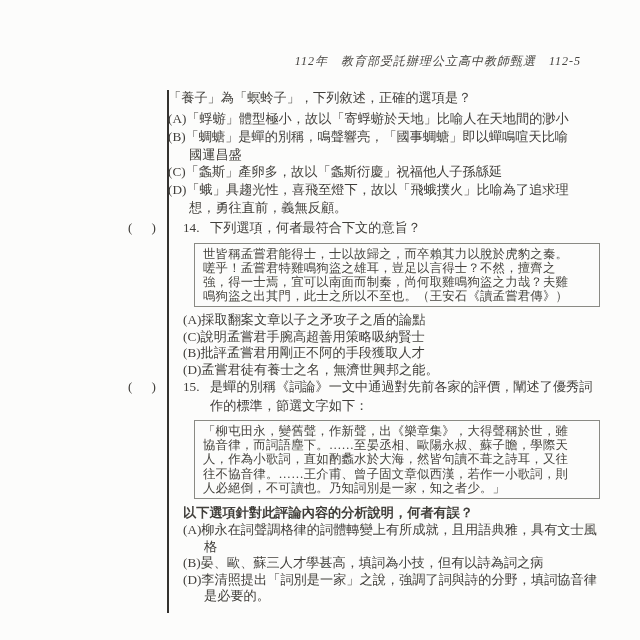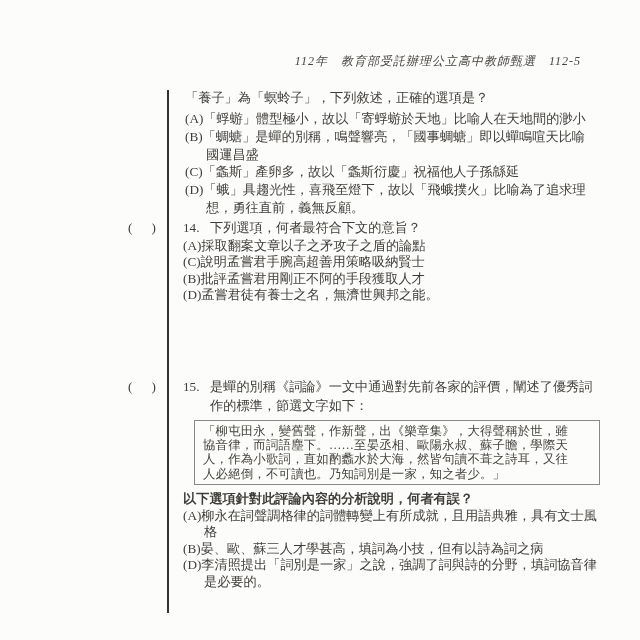--- a/index.html
+++ b/index.html
@@ -33,21 +33,21 @@
     left: 167px;
     top: 74px;
     width: 1.5px;
     height: 523px;
     background: #34322f;
   }
   .q {
     position: absolute;
     font-size: 13.2px;
   }
-  .q13 { left: 185px; top: 72px; width: 412px; }
+  .q13 { left: 168px; top: 72px; width: 412px; }
   .q13 .stem-line { line-height: 20px; margin-bottom: 2px; }
   .opt {
     line-height: 17.8px;
     padding-left: 21px;
     text-indent: -21px;
     max-width: 406px;
   }
   .q14 { left: 128px; top: 203px; width: 478px; }
   .q15 { left: 128px; top: 362px; width: 478px; }
   .qrow { display: flex; line-height: 18.5px; }
@@ -93,40 +93,47 @@
     </div>
   </section>
 
   <section class="q q14">
     <div class="qrow">
       <span class="blank">(　)</span>
       <span class="qnum">14.</span>
       <span class="stem-cell">下列選項，何者最符合下文的意旨？</span>
     </div>
     <div class="qbody">
+      <div class="passage-box">
+        <div class="passage-line">世皆稱孟嘗君能得士，士以故歸之，而卒賴其力以脫於虎豹之秦。</div>
+        <div class="passage-line">嗟乎！孟嘗君特雞鳴狗盜之雄耳，豈足以言得士？不然，擅齊之</div>
+        <div class="passage-line">強，得一士焉，宜可以南面而制秦，尚何取雞鳴狗盜之力哉？夫雞</div>
+        <div class="passage-line">鳴狗盜之出其門，此士之所以不至也。（王安石《讀孟嘗君傳》）</div>
+      </div>
       <div class="opts">
         <div class="opt">(A)採取翻案文章以子之矛攻子之盾的論點</div>
         <div class="opt">(C)說明孟嘗君手腕高超善用策略吸納賢士</div>
         <div class="opt">(B)批評孟嘗君用剛正不阿的手段獲取人才</div>
         <div class="opt">(D)孟嘗君徒有養士之名，無濟世興邦之能。</div>
       </div>
     </div>
   </section>
 
   <section class="q q15">
     <div class="qrow">
       <span class="blank">(　)</span>
       <span class="qnum">15.</span>
       <span class="stem-cell">是蟬的別稱《詞論》一文中通過對先前各家的評價，闡述了優秀詞作的標準，節選文字如下：</span>
     </div>
     <div class="qbody">
       <div class="passage-box">
         <div class="passage-line">「柳屯田永，變舊聲，作新聲，出《樂章集》，大得聲稱於世，雖</div>
         <div class="passage-line">協音律，而詞語塵下。……至晏丞相、歐陽永叔、蘇子瞻，學際天</div>
         <div class="passage-line">人，作為小歌詞，直如酌蠡水於大海，然皆句讀不葺之詩耳，又往</div>
+        <div class="passage-line">往不協音律。……王介甫、曾子固文章似西漢，若作一小歌詞，則</div>
         <div class="passage-line">人必絕倒，不可讀也。乃知詞別是一家，知之者少。」</div>
       </div>
       <div class="followup">以下選項針對此評論內容的分析說明，何者有誤？</div>
       <div class="opts">
         <div class="opt">(A)柳永在詞聲調格律的詞體轉變上有所成就，且用語典雅，具有文士風格</div>
         <div class="opt">(B)晏、歐、蘇三人才學甚高，填詞為小技，但有以詩為詞之病</div>
         <div class="opt">(D)李清照提出「詞別是一家」之說，強調了詞與詩的分野，填詞協音律是必要的。</div>
       </div>
     </div>
   </section>

